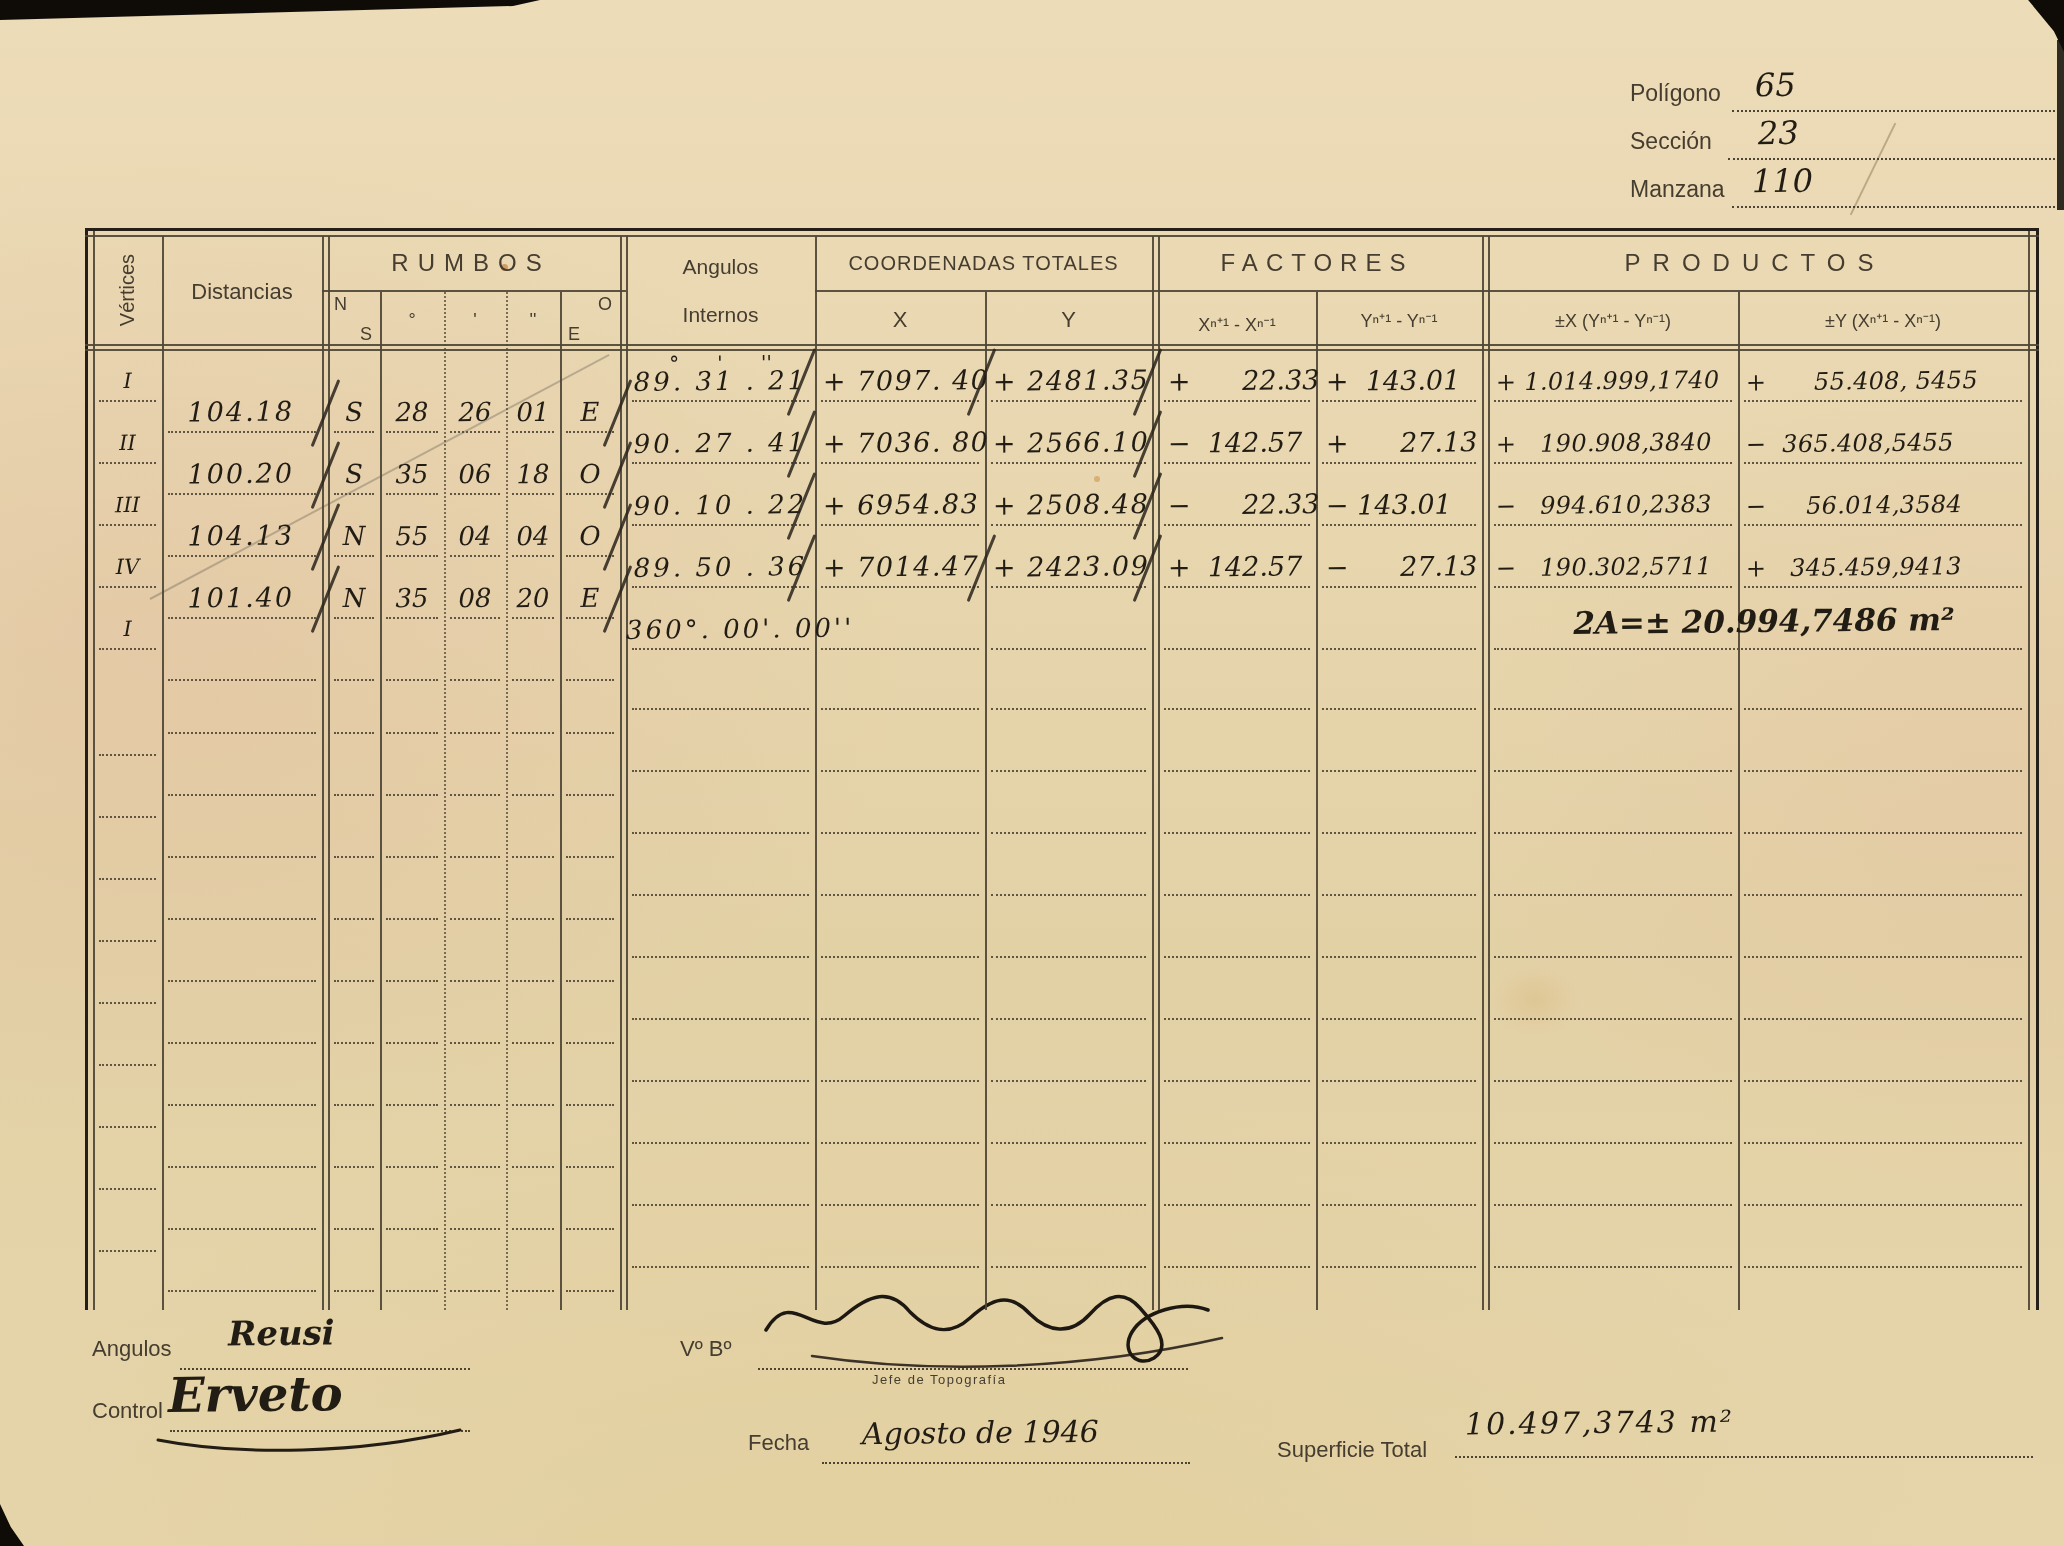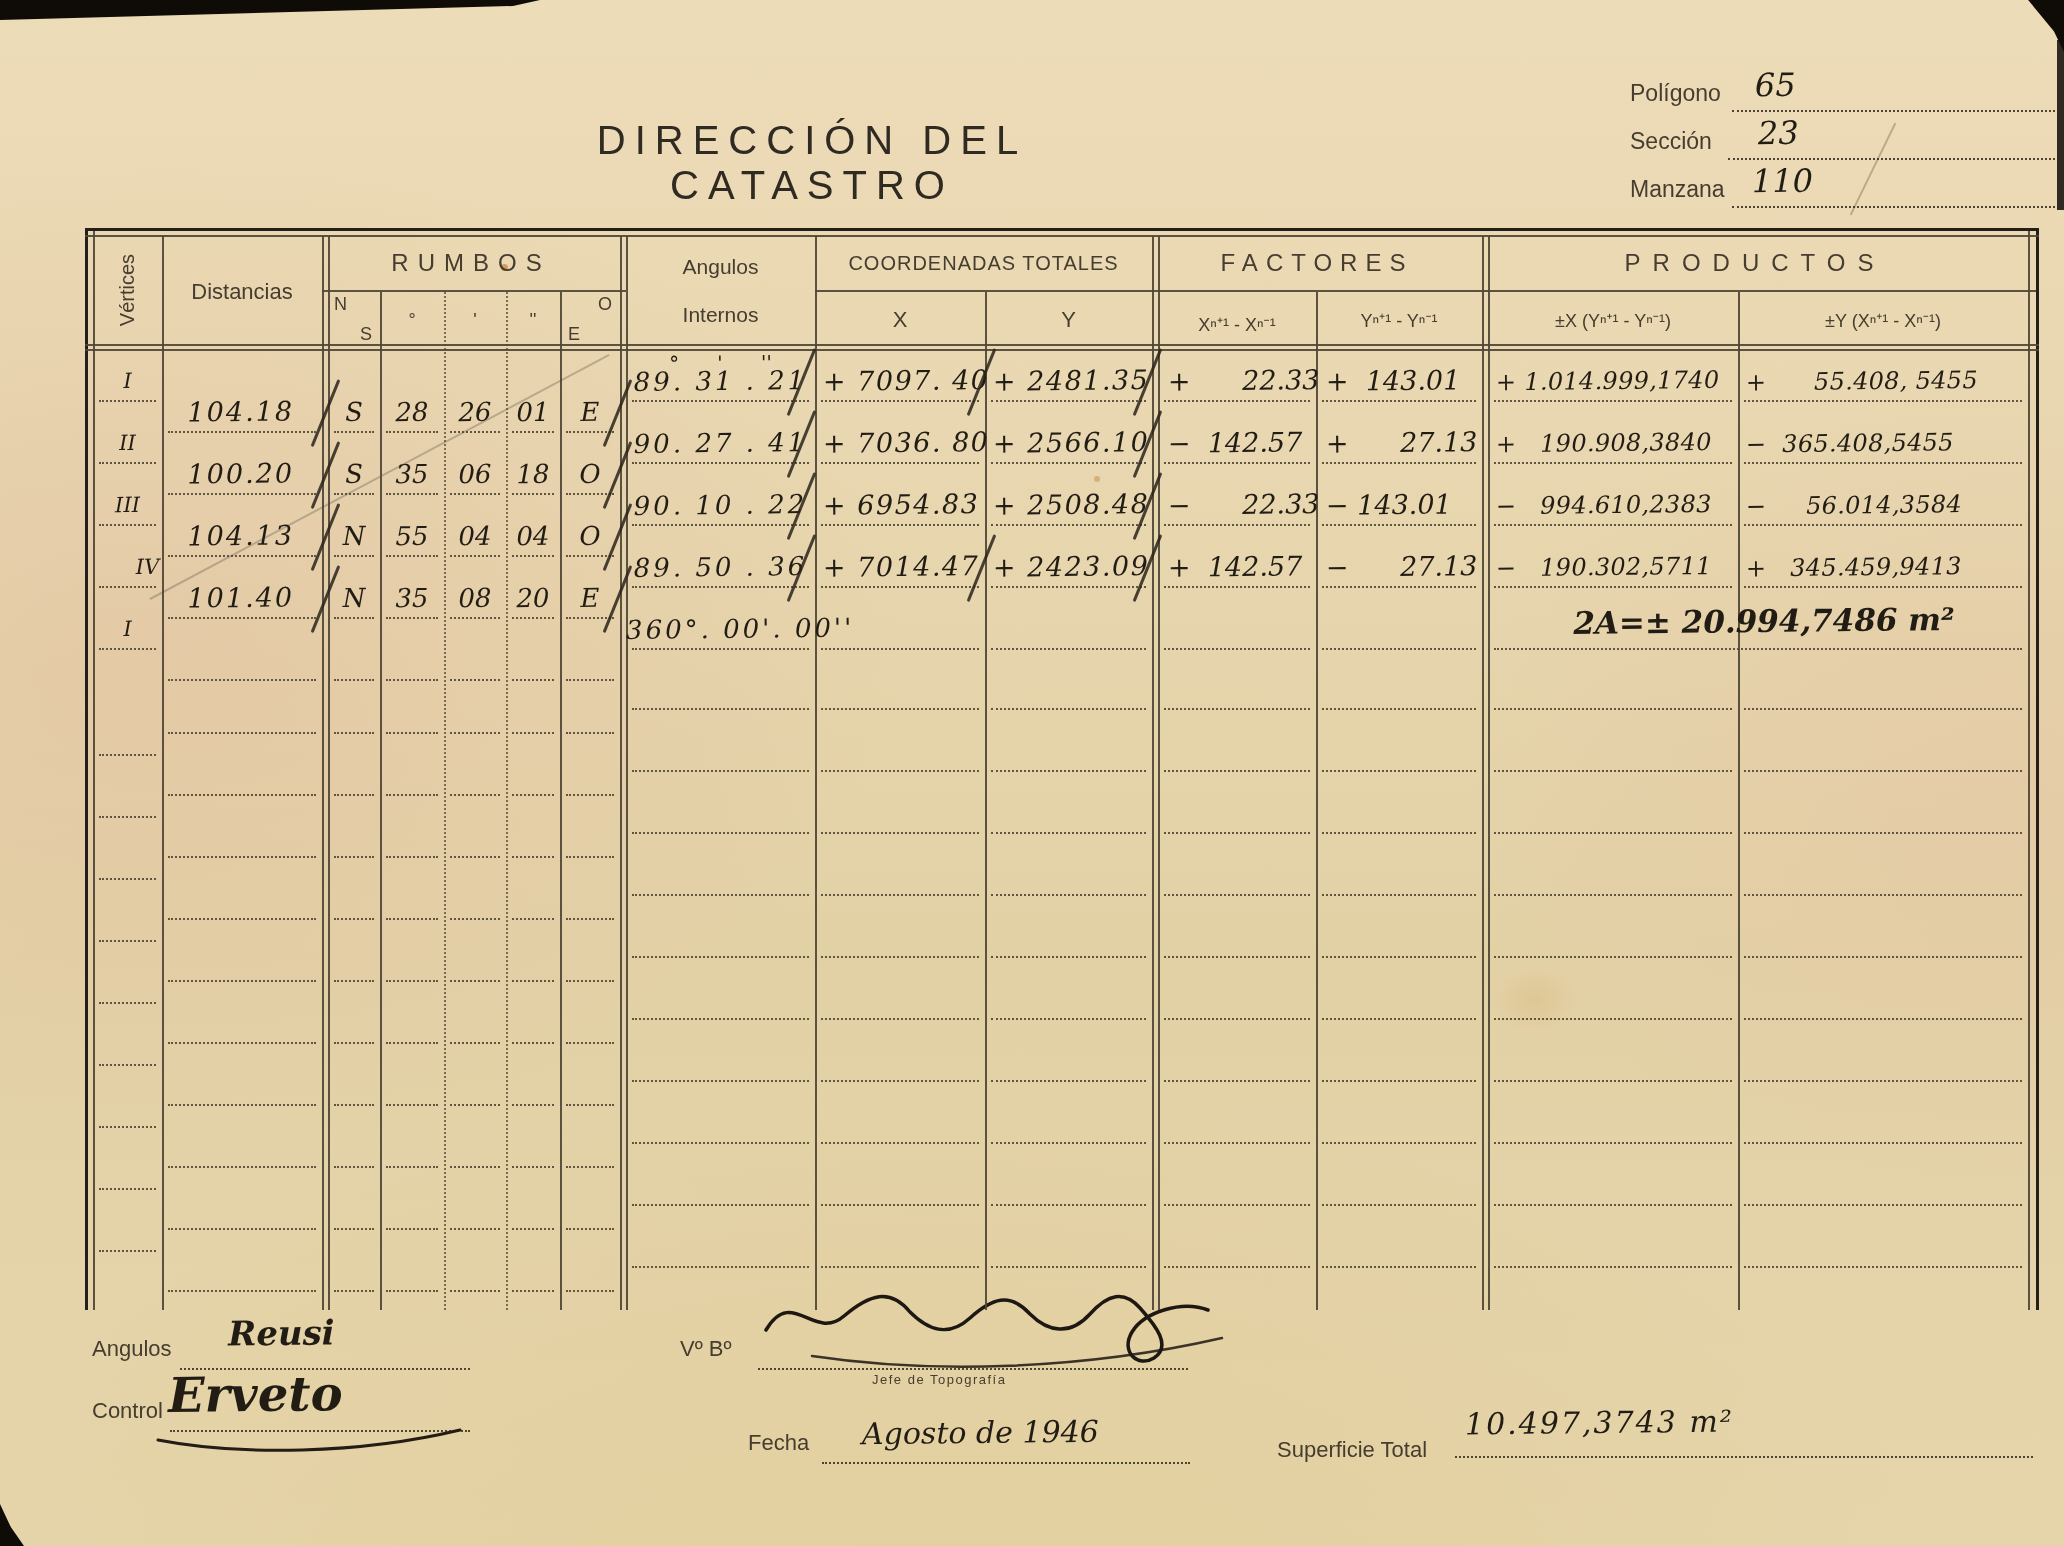--- a/index.html
+++ b/index.html
@@ -46,21 +46,20 @@
   <div class="art" style="right:0;top:0;width:46px;height:52px;clip-path:polygon(22% 0,100% 0,100% 100%,78% 60%);"></div>
   <div class="art" style="right:0;top:40px;width:7px;height:170px;opacity:.85;"></div>
   <div class="art" style="left:0;bottom:0;width:24px;height:42px;clip-path:polygon(0 0,45% 55%,100% 100%,0 100%);"></div>
 
   <div class="stain" style="left:1470px;top:950px;width:130px;height:100px;background:radial-gradient(closest-side,rgba(196,140,60,.16),transparent 70%);"></div>
   <div class="stain" style="left:501px;top:264px;width:7px;height:7px;background:#c77b35;opacity:.65;"></div>
   <div class="stain" style="left:1094px;top:476px;width:6px;height:6px;background:#c98a42;opacity:.5;"></div>
   <div class="pencil" style="left:150px;top:598px;"></div>
   <div class="crease" style="left:1872px;top:118px;"></div>
 
-  <div class="print title" style="left:502px;top:118px;width:620px;">DIRECCIÓN DEL CATASTRO</div>
 
   <div>
     <div class="print" style="left:1630px;top:80px;font-size:23px;">Polígono</div>
     <div class="fdotline" style="left:1732px;top:110px;width:323px;"></div>
     <div class="hw" style="left:1755px;top:66px;font-size:32px;">65</div>
   </div>
   <div>
     <div class="print" style="left:1630px;top:128px;font-size:23px;">Sección</div>
     <div class="fdotline" style="left:1728px;top:158px;width:327px;"></div>
     <div class="hw" style="left:1758px;top:114px;font-size:32px;">23</div>
@@ -249,21 +248,21 @@
     <div class="hw rum" style="left: 380px; width: 64px; top: 517px;">55</div>
     <div class="dash" style="left: 450px; width: 50px; top: 555px;"></div>
     <div class="hw rum" style="left: 444px; width: 62px; top: 517px;">04</div>
     <div class="dash" style="left: 512px; width: 42px; top: 555px;"></div>
     <div class="hw rum" style="left: 506px; width: 54px; top: 517px;">04</div>
     <div class="dash" style="left: 566px; width: 48px; top: 555px;"></div>
     <div class="hw rum" style="left: 560px; width: 60px; top: 517px;">O</div>
     <div class="slashmark" style="left: 324px; top: 501px;"></div>
     <div class="slashmark" style="left: 616px; top: 501px;"></div>
     <div class="dash" style="left: 99px; width: 57px; top: 586px;"></div>
-    <div class="hw vtx" style="left: 93px; width: 69px; top: 548px; margin-left: 20px;">IV</div>
+    <div class="hw vtx" style="left: 93px; width: 69px; top: 548px;">IV</div>
     <div class="dash" style="left: 632px; width: 177px; top: 586px;"></div>
     <div class="hw ang" style="left: 626px; width: 189px; top: 548px;">89. 50 . 36</div>
     <div class="dash" style="left: 821px; width: 158px; top: 586px;"></div>
     <div class="hw xy" style="left: 815px; width: 170px; top: 548px;">+ 7014.47</div>
     <div class="dash" style="left: 991px; width: 155px; top: 586px;"></div>
     <div class="hw xy" style="left: 985px; width: 167px; top: 548px;">+ 2423.09</div>
     <div class="dash" style="left: 1164px; width: 146px; top: 586px;"></div>
     <div class="hw f" style="left: 1158px; width: 158px; top: 548px;">+  142.57</div>
     <div class="dash" style="left: 1322px; width: 154px; top: 586px;"></div>
     <div class="hw f" style="left: 1316px; width: 166px; top: 548px;">−      27.13</div>

